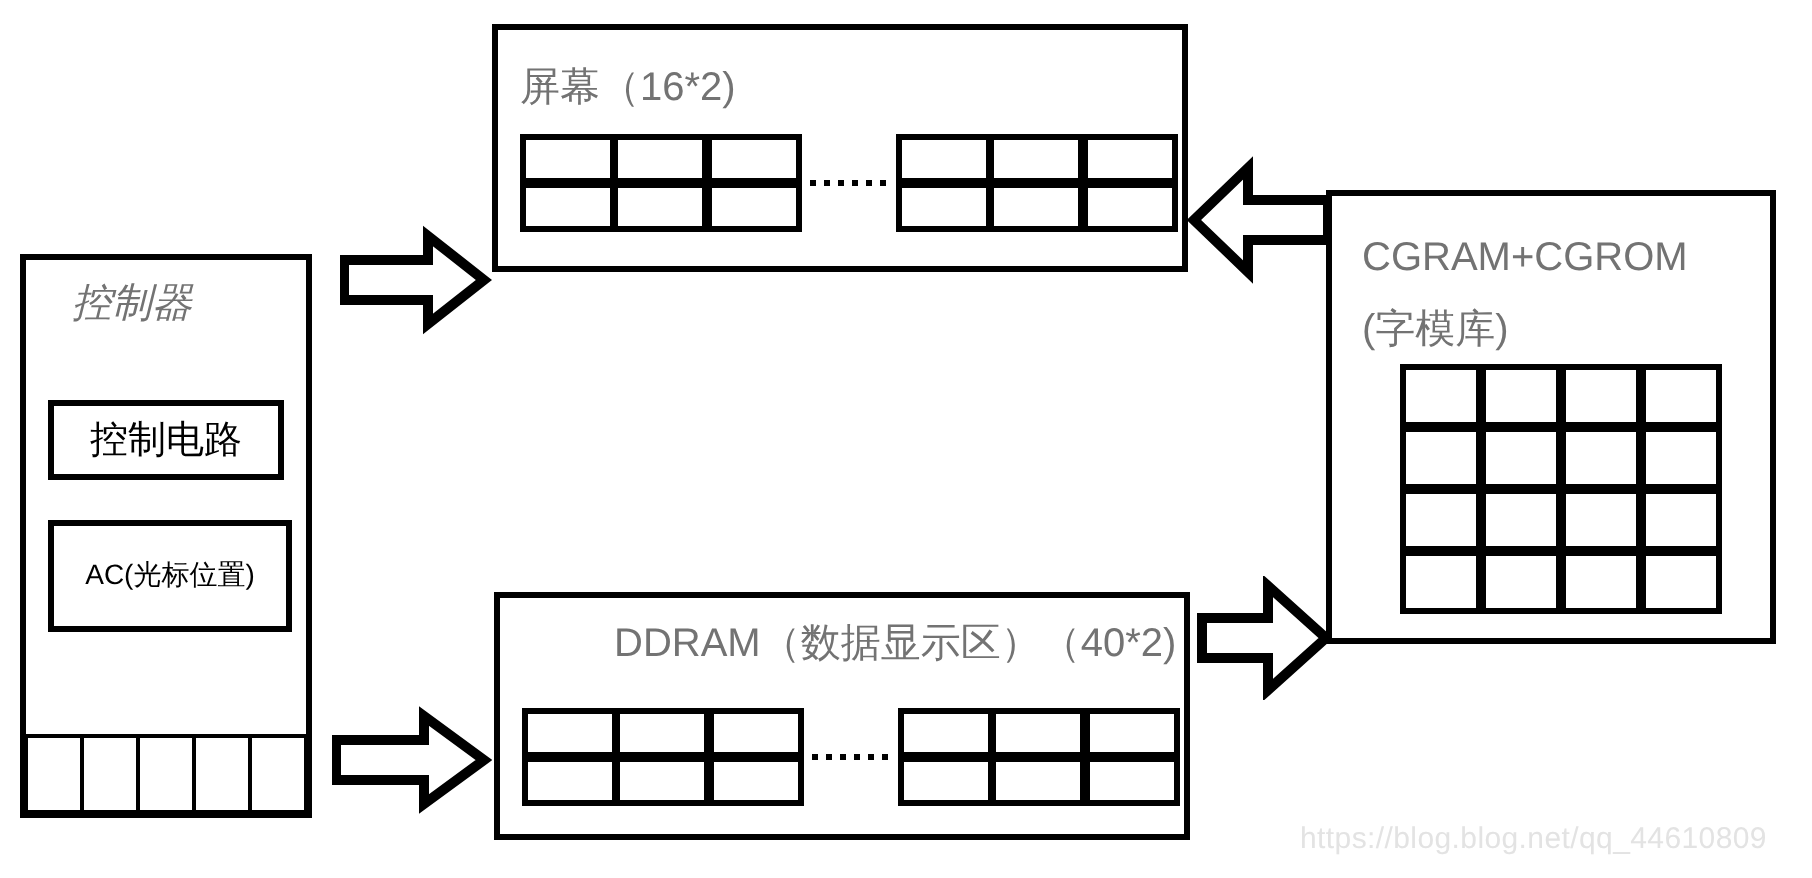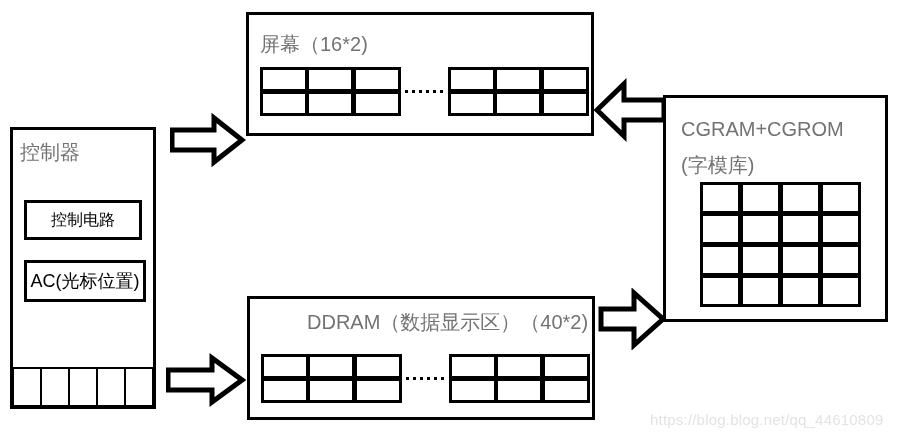--- a/index.html
+++ b/index.html
@@ -29,21 +29,21 @@
     line-height: 1.2;
   }
   .inner-box {
     position: absolute;
     box-sizing: border-box;
     border: 3px solid #000000;
     background: #ffffff;
     display: flex;
     align-items: center;
     justify-content: center;
-    font-size: 16px;
+    font-size: 19px;
     color: #000000;
     white-space: nowrap;
   }
   
   .cell-strip {
     position: absolute;
     display: flex;
     box-sizing: border-box;
   }
   .cell-strip .cell {
@@ -106,25 +106,25 @@
     white-space: nowrap;
     letter-spacing: 0.2px;
   }
 </style>
 </head>
 <body>
 
 <div id="canvas">
 
   <div class="box" style="left:10px; top:127px; width:146px; height:282px;"></div>
-  <div class="box-title" style="left:20px; top:140px;">控制器</div>
+  <div class="box-title" style="left:36px; top:140px;font-style:italic;">控制器</div>
 
   <div class="inner-box" style="left:24px; top:200px; width:118px; height:40px;">控制电路</div>
 
-  <div class="inner-box" style="left:24px; top:260px; width:122px; height:42px; font-size:18px;">AC(光标位置)</div>
+  <div class="inner-box" style="left:24px; top:260px; width:122px; height:56px; font-size:14px;">AC(光标位置)</div>
 
   <div class="cell-strip" style="left:12px; top:367px; width:142px; height:40px;">
     <div class="cell" style="width:30px;height:40px;"></div>
     <div class="cell" style="width:30px;height:40px;"></div>
     <div class="cell" style="width:30px;height:40px;"></div>
     <div class="cell" style="width:30px;height:40px;"></div>
     <div class="cell" style="width:30px;height:40px;"></div>
   </div>
 
   <div class="box" style="left:246px; top:12px; width:348px; height:124px;"></div>

